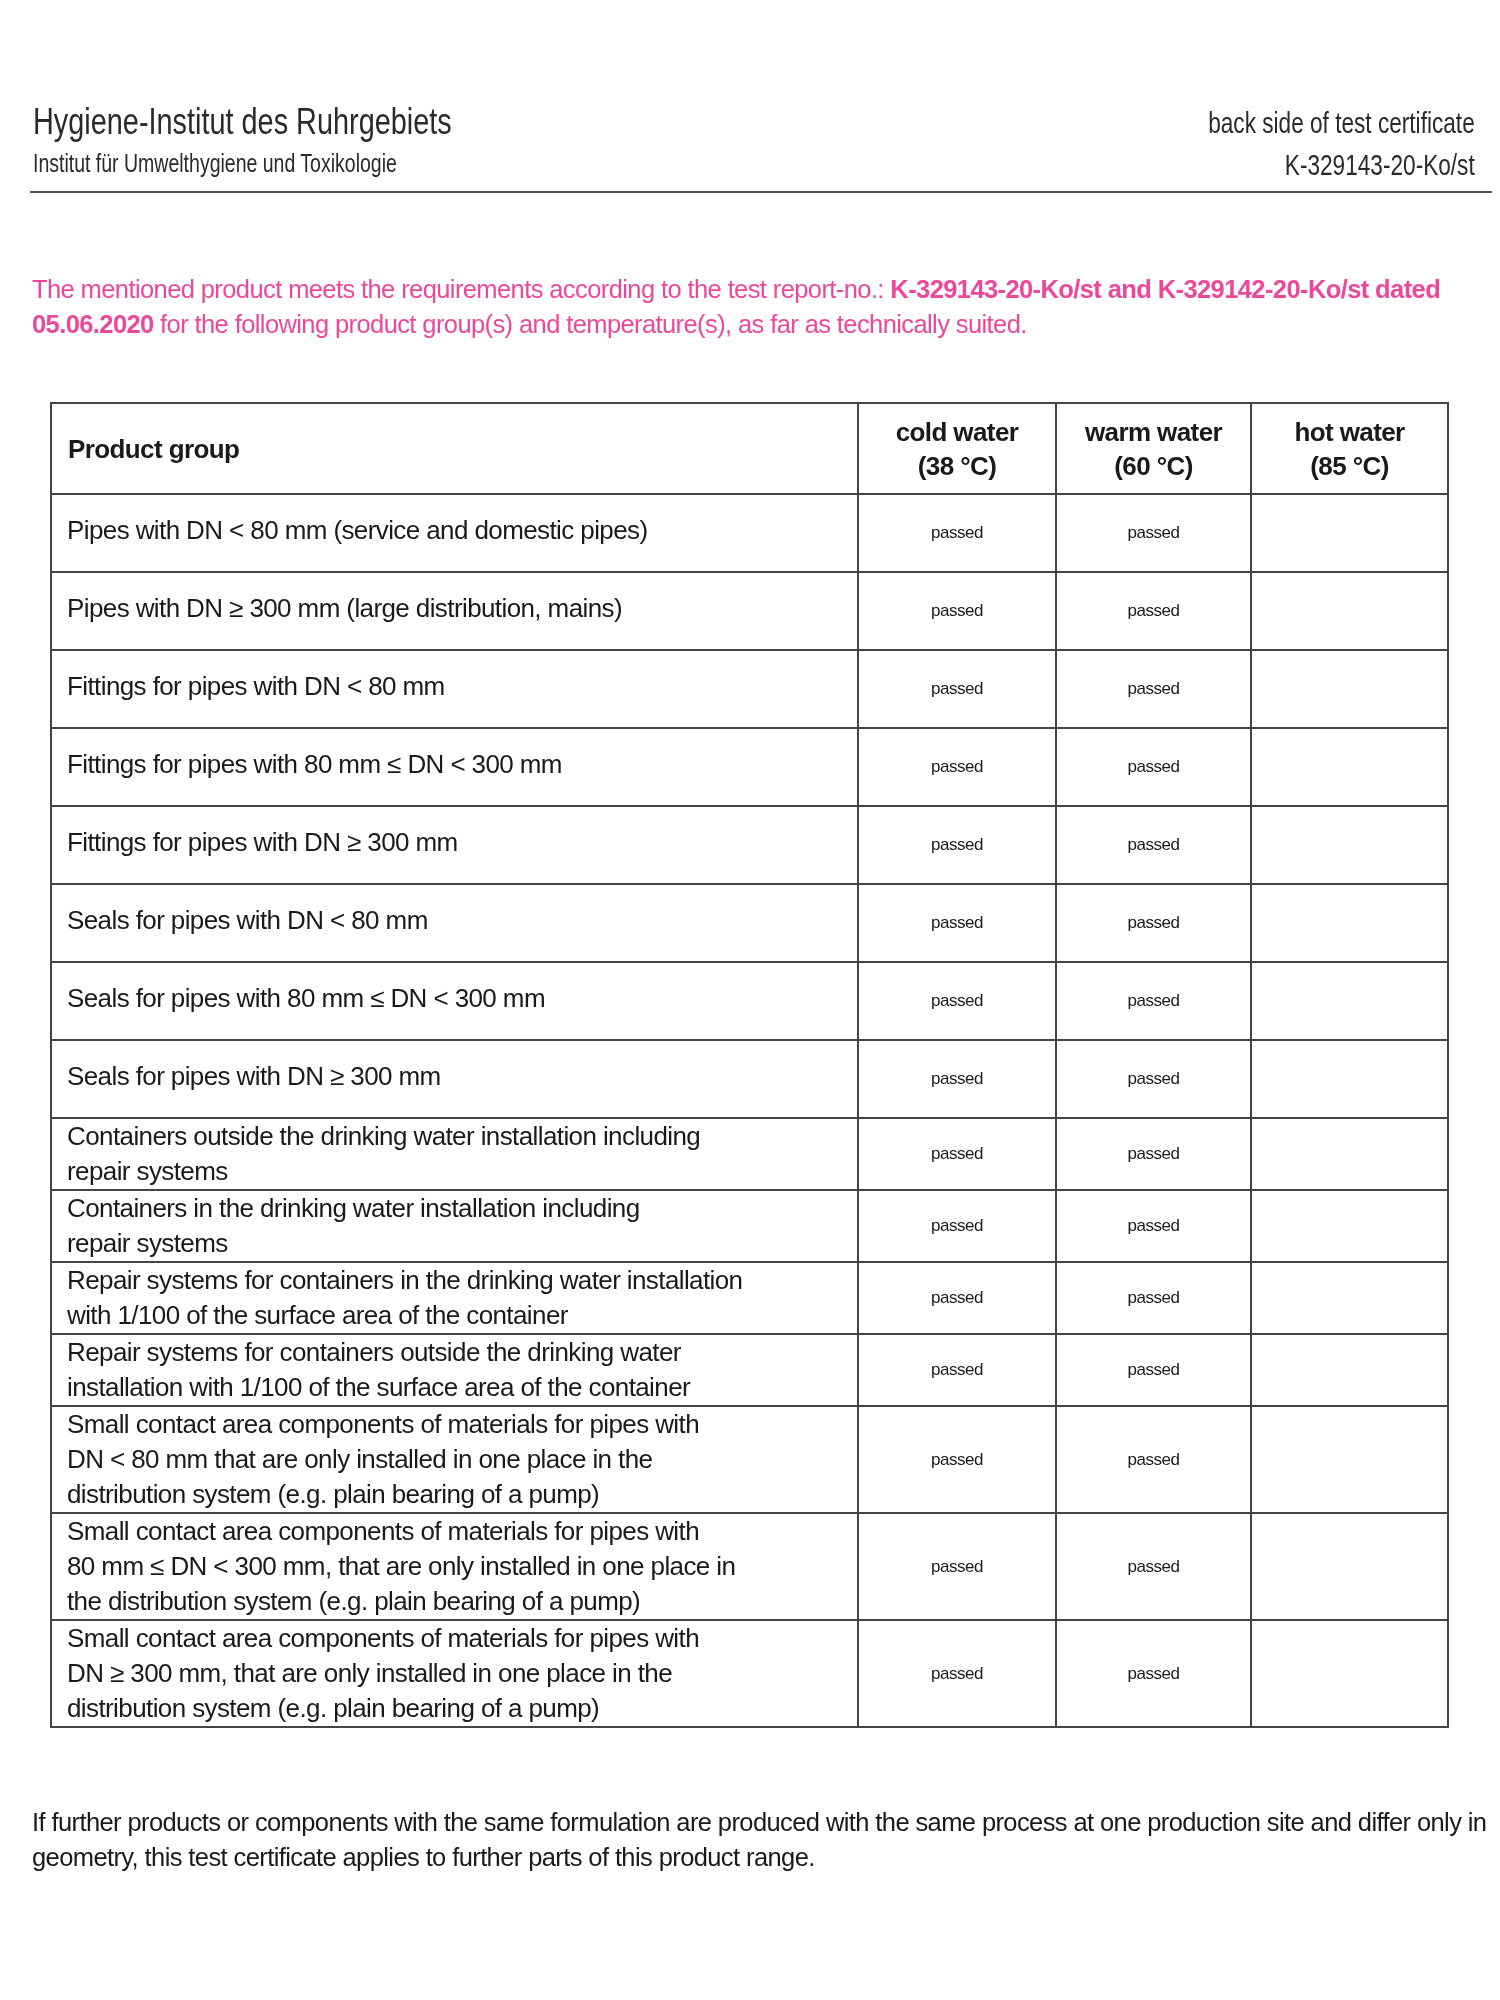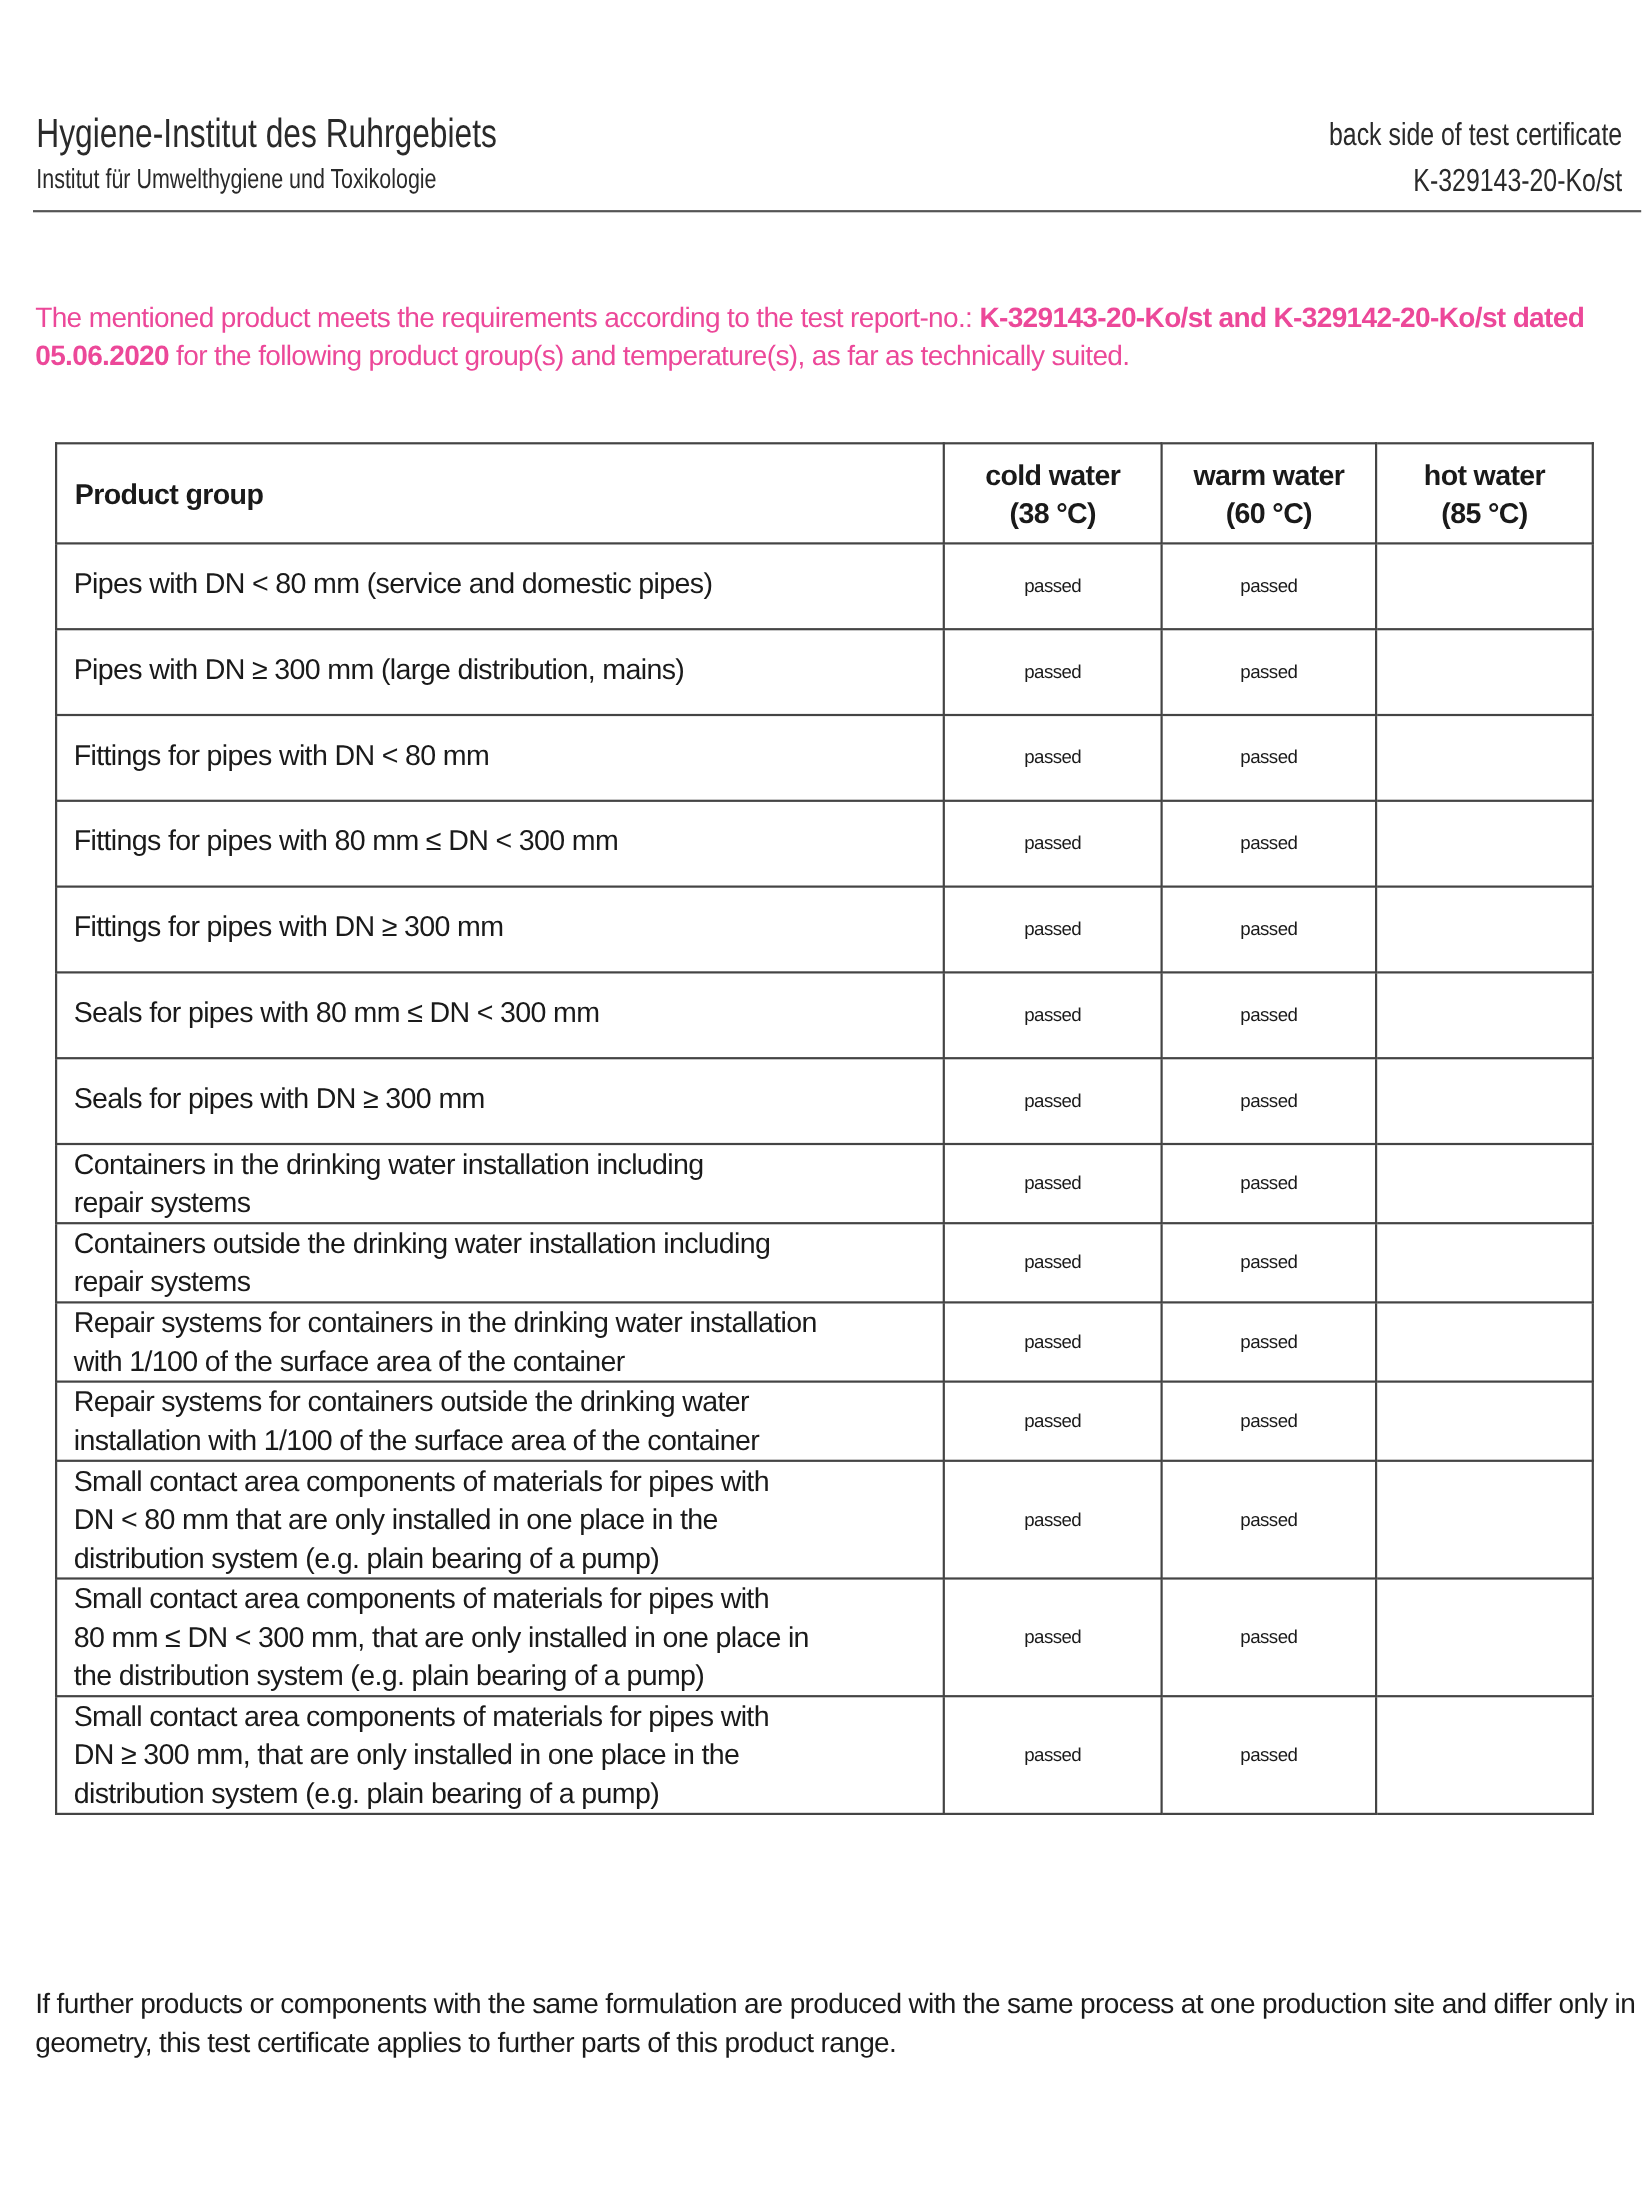--- a/index.html
+++ b/index.html
@@ -85,39 +85,45 @@
         <td class="res">passed</td>
         <td class="res"></td>
       </tr>
       <tr class="h1">
         <td class="pg">Fittings for pipes with DN ≥ 300 mm</td>
         <td class="res">passed</td>
         <td class="res">passed</td>
         <td class="res"></td>
       </tr>
       <tr class="h1">
+        <td class="pg">Seals for pipes with DN &lt; 80 mm</td>
+        <td class="res">passed</td>
+        <td class="res">passed</td>
+        <td class="res"></td>
+      </tr>
+      <tr class="h1">
         <td class="pg">Seals for pipes with 80 mm ≤  DN &lt; 300 mm</td>
         <td class="res">passed</td>
         <td class="res">passed</td>
         <td class="res"></td>
       </tr>
       <tr class="h1">
         <td class="pg">Seals for pipes with DN ≥ 300 mm</td>
         <td class="res">passed</td>
         <td class="res">passed</td>
         <td class="res"></td>
       </tr>
       <tr class="h2">
-        <td class="pg"><span>Containers in the drinking water installation including</span><br><span>repair systems</span></td>
+        <td class="pg"><span>Containers outside the drinking water installation including</span><br><span>repair systems</span></td>
         <td class="res">passed</td>
         <td class="res">passed</td>
         <td class="res"></td>
       </tr>
       <tr class="h2">
-        <td class="pg"><span>Containers outside the drinking water installation including</span><br><span>repair systems</span></td>
+        <td class="pg"><span>Containers in the drinking water installation including</span><br><span>repair systems</span></td>
         <td class="res">passed</td>
         <td class="res">passed</td>
         <td class="res"></td>
       </tr>
       <tr class="h2">
         <td class="pg"><span>Repair systems for containers in the drinking water installation</span><br><span>with 1/100 of the surface area of the container</span></td>
         <td class="res">passed</td>
         <td class="res">passed</td>
         <td class="res"></td>
       </tr>

